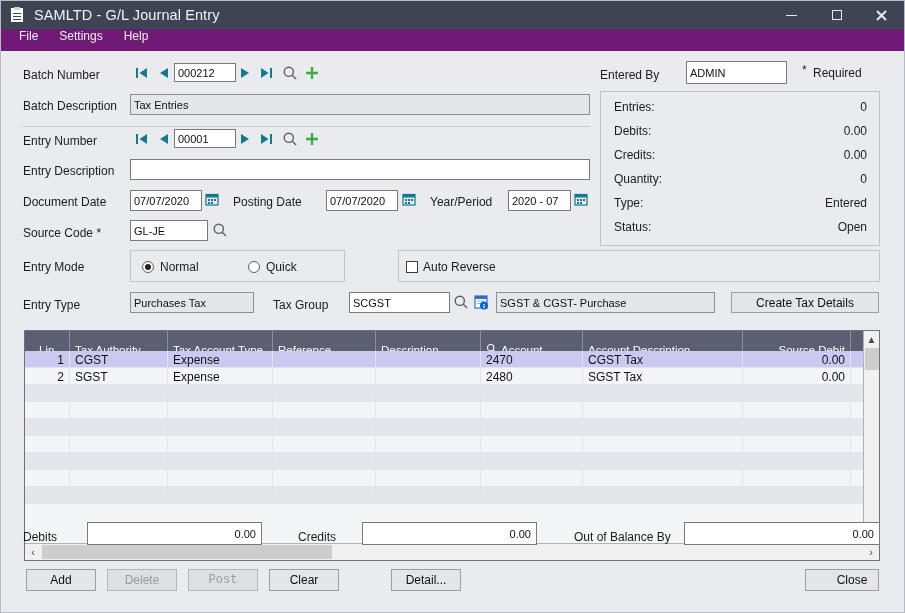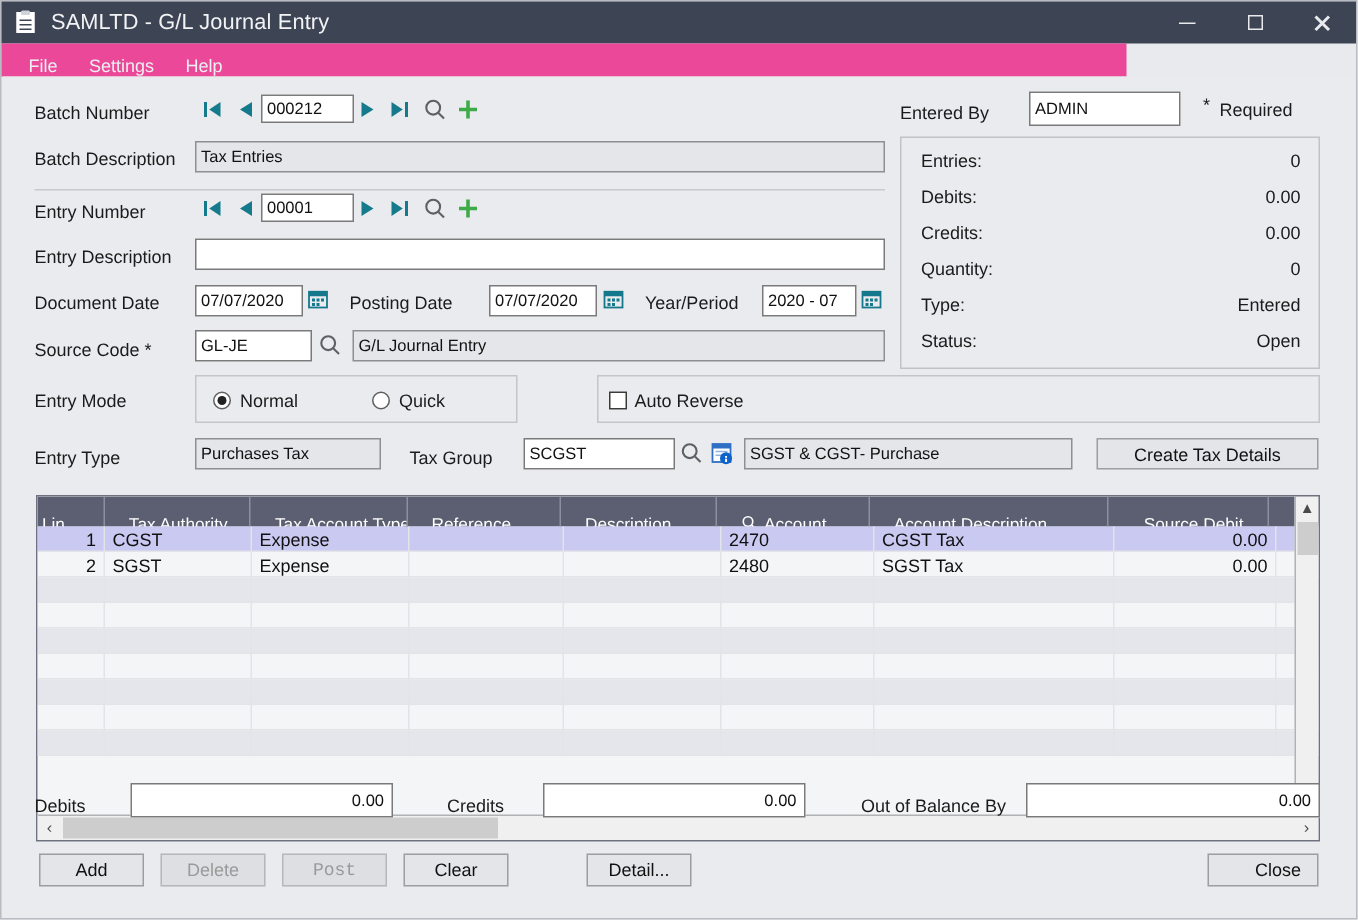--- a/index.html
+++ b/index.html
@@ -40,22 +40,22 @@
   .win-btn{
     width:45px;height:28px;display:flex;align-items:center;justify-content:center;
     color:#e9eaee;font-size:14px;
   }
   .win-btn.close{font-size:16px;}
   .win-btn .min-bar{width:11px;height:1px;background:#e9eaee;}
   .win-btn .max-sq{width:10px;height:10px;border:1px solid #e9eaee;box-sizing:border-box;}
 
   
   .menubar{
-    position:absolute;left:0;top:28px;width:750px;height:22px;
-    background:#ec4899;display:flex;align-items:flex-end;
+    position:absolute;left:0;top:28px;width:903px;height:22px;
+    background:#701a75;display:flex;align-items:flex-start;
   }
   .menuitem{color:#eceef1;font-size:12px;padding:0 6px;margin-left:9px;}
   .menuitem:first-child{margin-left:12px;}
 
   
   .panel{
     position:absolute;left:1px;top:50px;width:901px;height:561px;
     background:#e9ebee;
   }
   .lbl{position:absolute;font-size:12px;color:#1b1b1b;white-space:nowrap;}
@@ -103,21 +103,21 @@
     position:absolute;left:22px;top:279px;width:856px;height:231px;
     box-sizing:border-box;border:1px solid #6e7280;background:#f4f5f7;
     overflow:hidden;
   }
   .ghead{
     position:absolute;left:0;top:0;height:20px;width:100%;
     background:#5b5f71;display:flex;box-sizing:border-box;
   }
   .gh{
     box-sizing:border-box;color:#ffffff;font-size:11.5px;
-    display:flex;align-items:center;padding:0 16px;
+    display:flex;align-items:center;padding:0 5px;
     border-right:1px solid #8b8fa0;height:37px;white-space:nowrap;overflow:hidden;
   }
   .gh.r{justify-content:flex-end;}
   .grow{position:absolute;left:0;height:17px;width:100%;display:flex;box-sizing:border-box;
         border-bottom:1px solid #e2e4e8;}
   .gc{
     box-sizing:border-box;font-size:12px;color:#111;display:flex;align-items:center;
     padding:0 5px;border-right:1px solid #e2e4e8;height:17px;white-space:nowrap;overflow:hidden;
   }
   .gc.r{justify-content:flex-end;}
@@ -295,21 +295,20 @@
     </div>
 
     <div class="lbl" style="left:21px;top:175px;">Source Code *</div>
     <input class="tf" style="left: 128px; top: 169px; width: 78px; height: 21px;" value="GL-JE">
     <div class="iconbtn" style="left:210px;top:171px;">
       <svg width="16" height="16" viewBox="0 0 16 16">
           <circle cx="6.8" cy="6.8" r="4.6" stroke="#5c6168" stroke-width="1.4" fill="none"></circle>
           <path d="M10.3 10.3 L14 14" stroke="#5c6168" stroke-width="1.4"></path>
         </svg>
     </div>
-    <input class="tf ro" style="left: 233px; top: 169px; width: 355px; height: 21px;" value="G/L Journal Entry">
 
     <div class="lbl" style="left:21px;top:209px;">Entry Mode</div>
     <div class="groupbox" style="left:128px;top:199px;width:215px;height:32px;">
       <div class="radio on" style="left:11px;top:10px;"></div>
       <div class="lbl" style="left:29px;top:9px;">Normal</div>
       <div class="radio" style="left:117px;top:10px;"></div>
       <div class="lbl" style="left:135px;top:9px;">Quick</div>
     </div>
 
     <div class="groupbox" style="left:396px;top:199px;width:482px;height:32px;">

